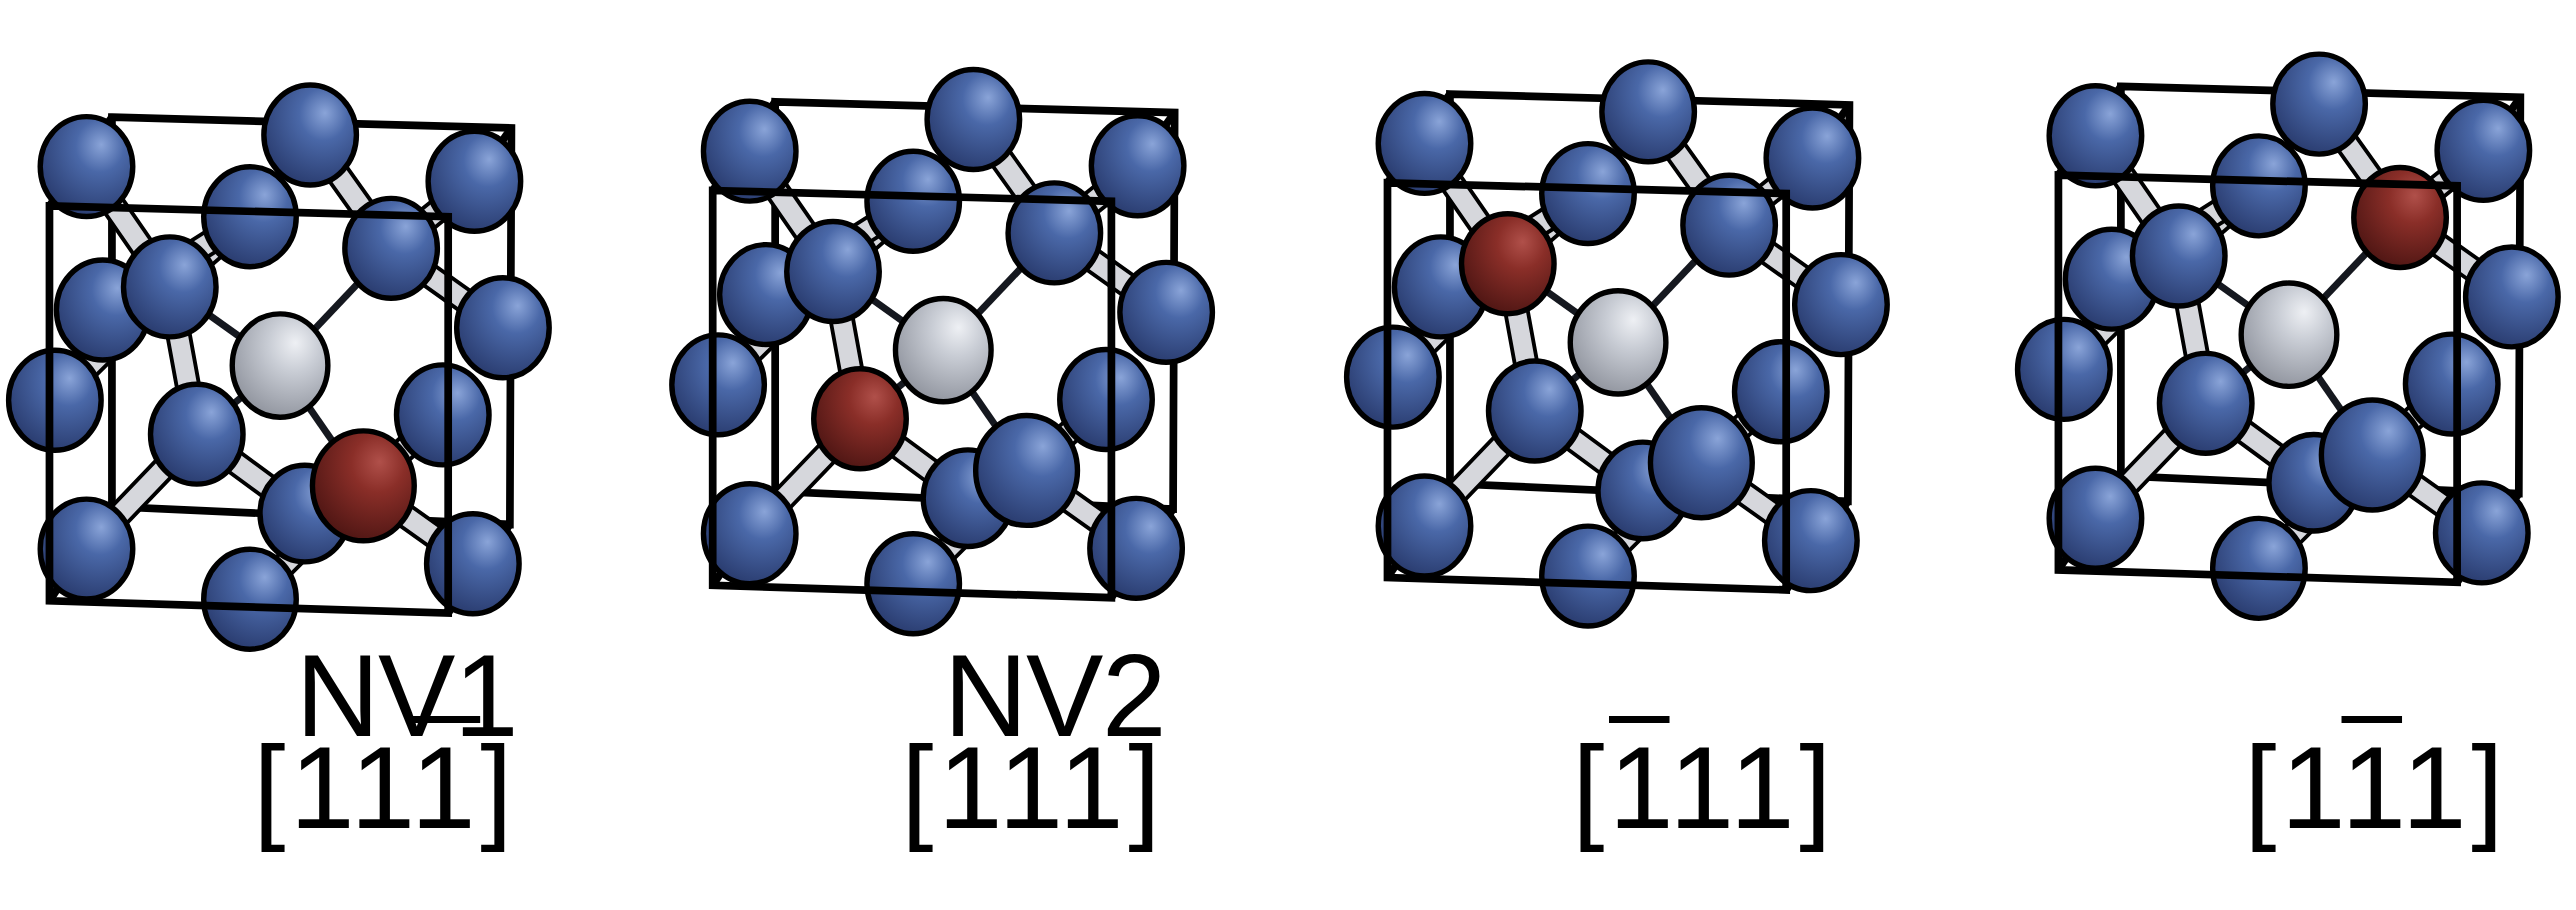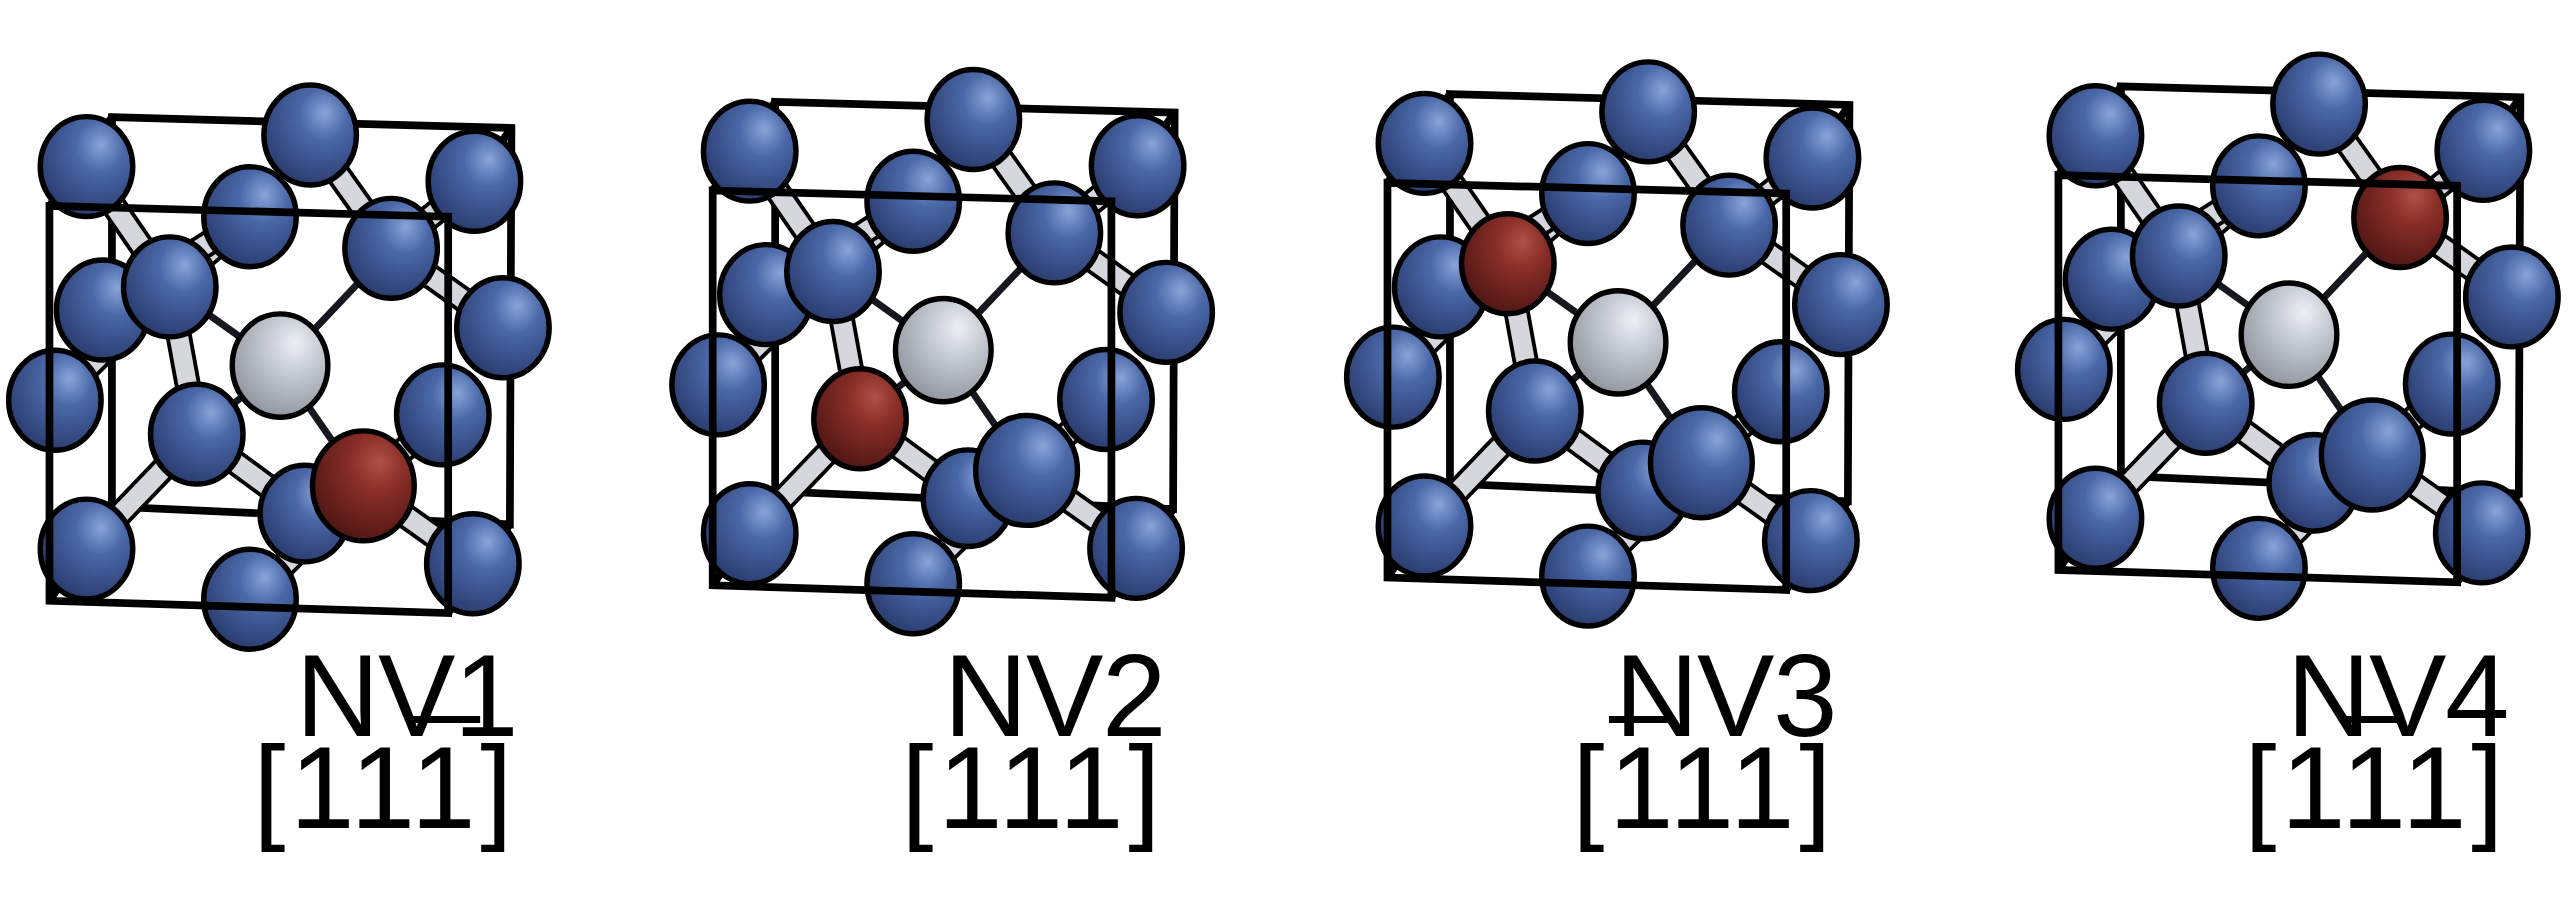--- a/index.html
+++ b/index.html
@@ -266,18 +266,16 @@
         <ellipse cx="112" cy="652" rx="60" ry="64.80000000000001" fill="url(#gC)" stroke="#000000" stroke-width="7"></ellipse>
         <ellipse cx="613" cy="671" rx="60" ry="64.80000000000001" fill="url(#gC)" stroke="#000000" stroke-width="7"></ellipse>
         <ellipse cx="324" cy="717" rx="60" ry="64.80000000000001" fill="url(#gC)" stroke="#000000" stroke-width="7"></ellipse>
         <polygon points="64,207 581,221 581,735 64,719" fill="none" stroke="#000000" stroke-width="10" stroke-linejoin="miter"></polygon>
       </g>
     </svg>
     <div class="label name" style="left: 54px;">NV1</div>
     <div class="label dir" style="left: 54px;"><span>[</span><span>1</span><span>1</span><span class="bar">1</span><span>]</span></div>
     <div class="label name" style="left: 702px;">NV2</div>
     <div class="label dir" style="left: 702px;"><span>[</span><span>1</span><span>1</span><span>1</span><span>]</span></div>
-    <div class="label name" style="left: 1373px;">NV3</div>
     <div class="label dir" style="left: 1373px;"><span>[</span><span class="bar">1</span><span>1</span><span>1</span><span>]</span></div>
-    <div class="label name" style="left: 2045px;">NV4</div>
     <div class="label dir" style="left: 2045px;"><span>[</span><span>1</span><span class="bar">1</span><span>1</span><span>]</span></div>
   </div>
 
 
 </body></html>

